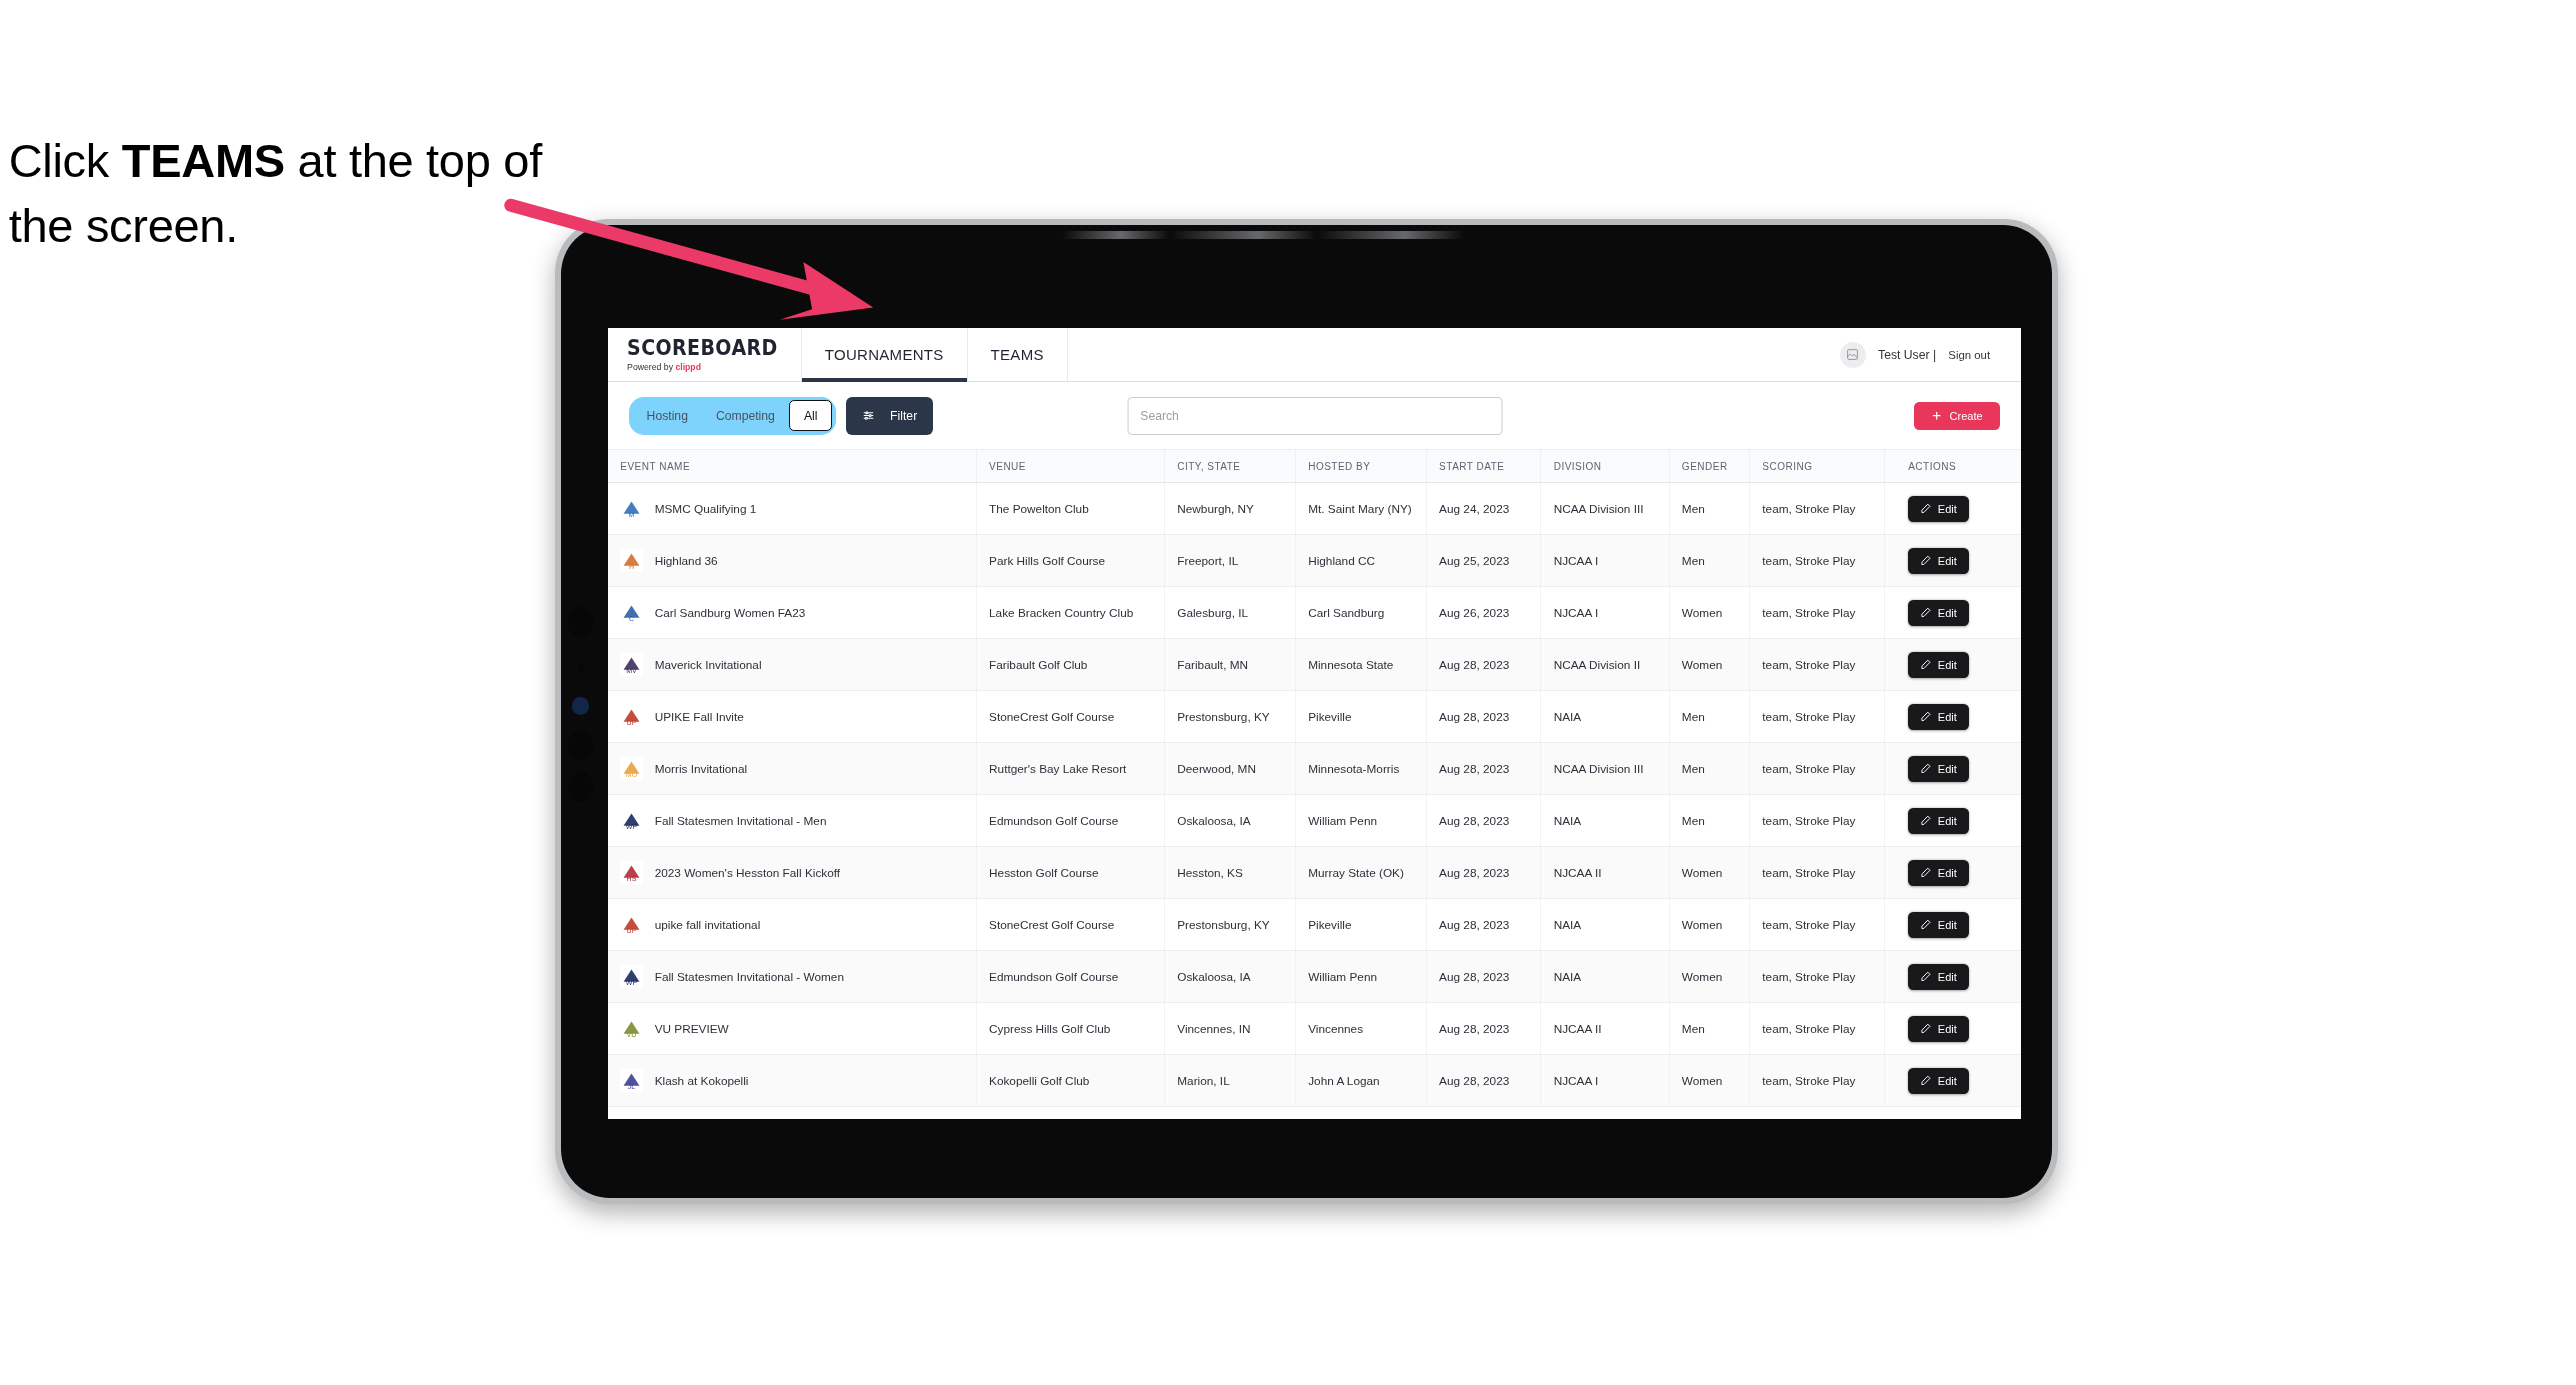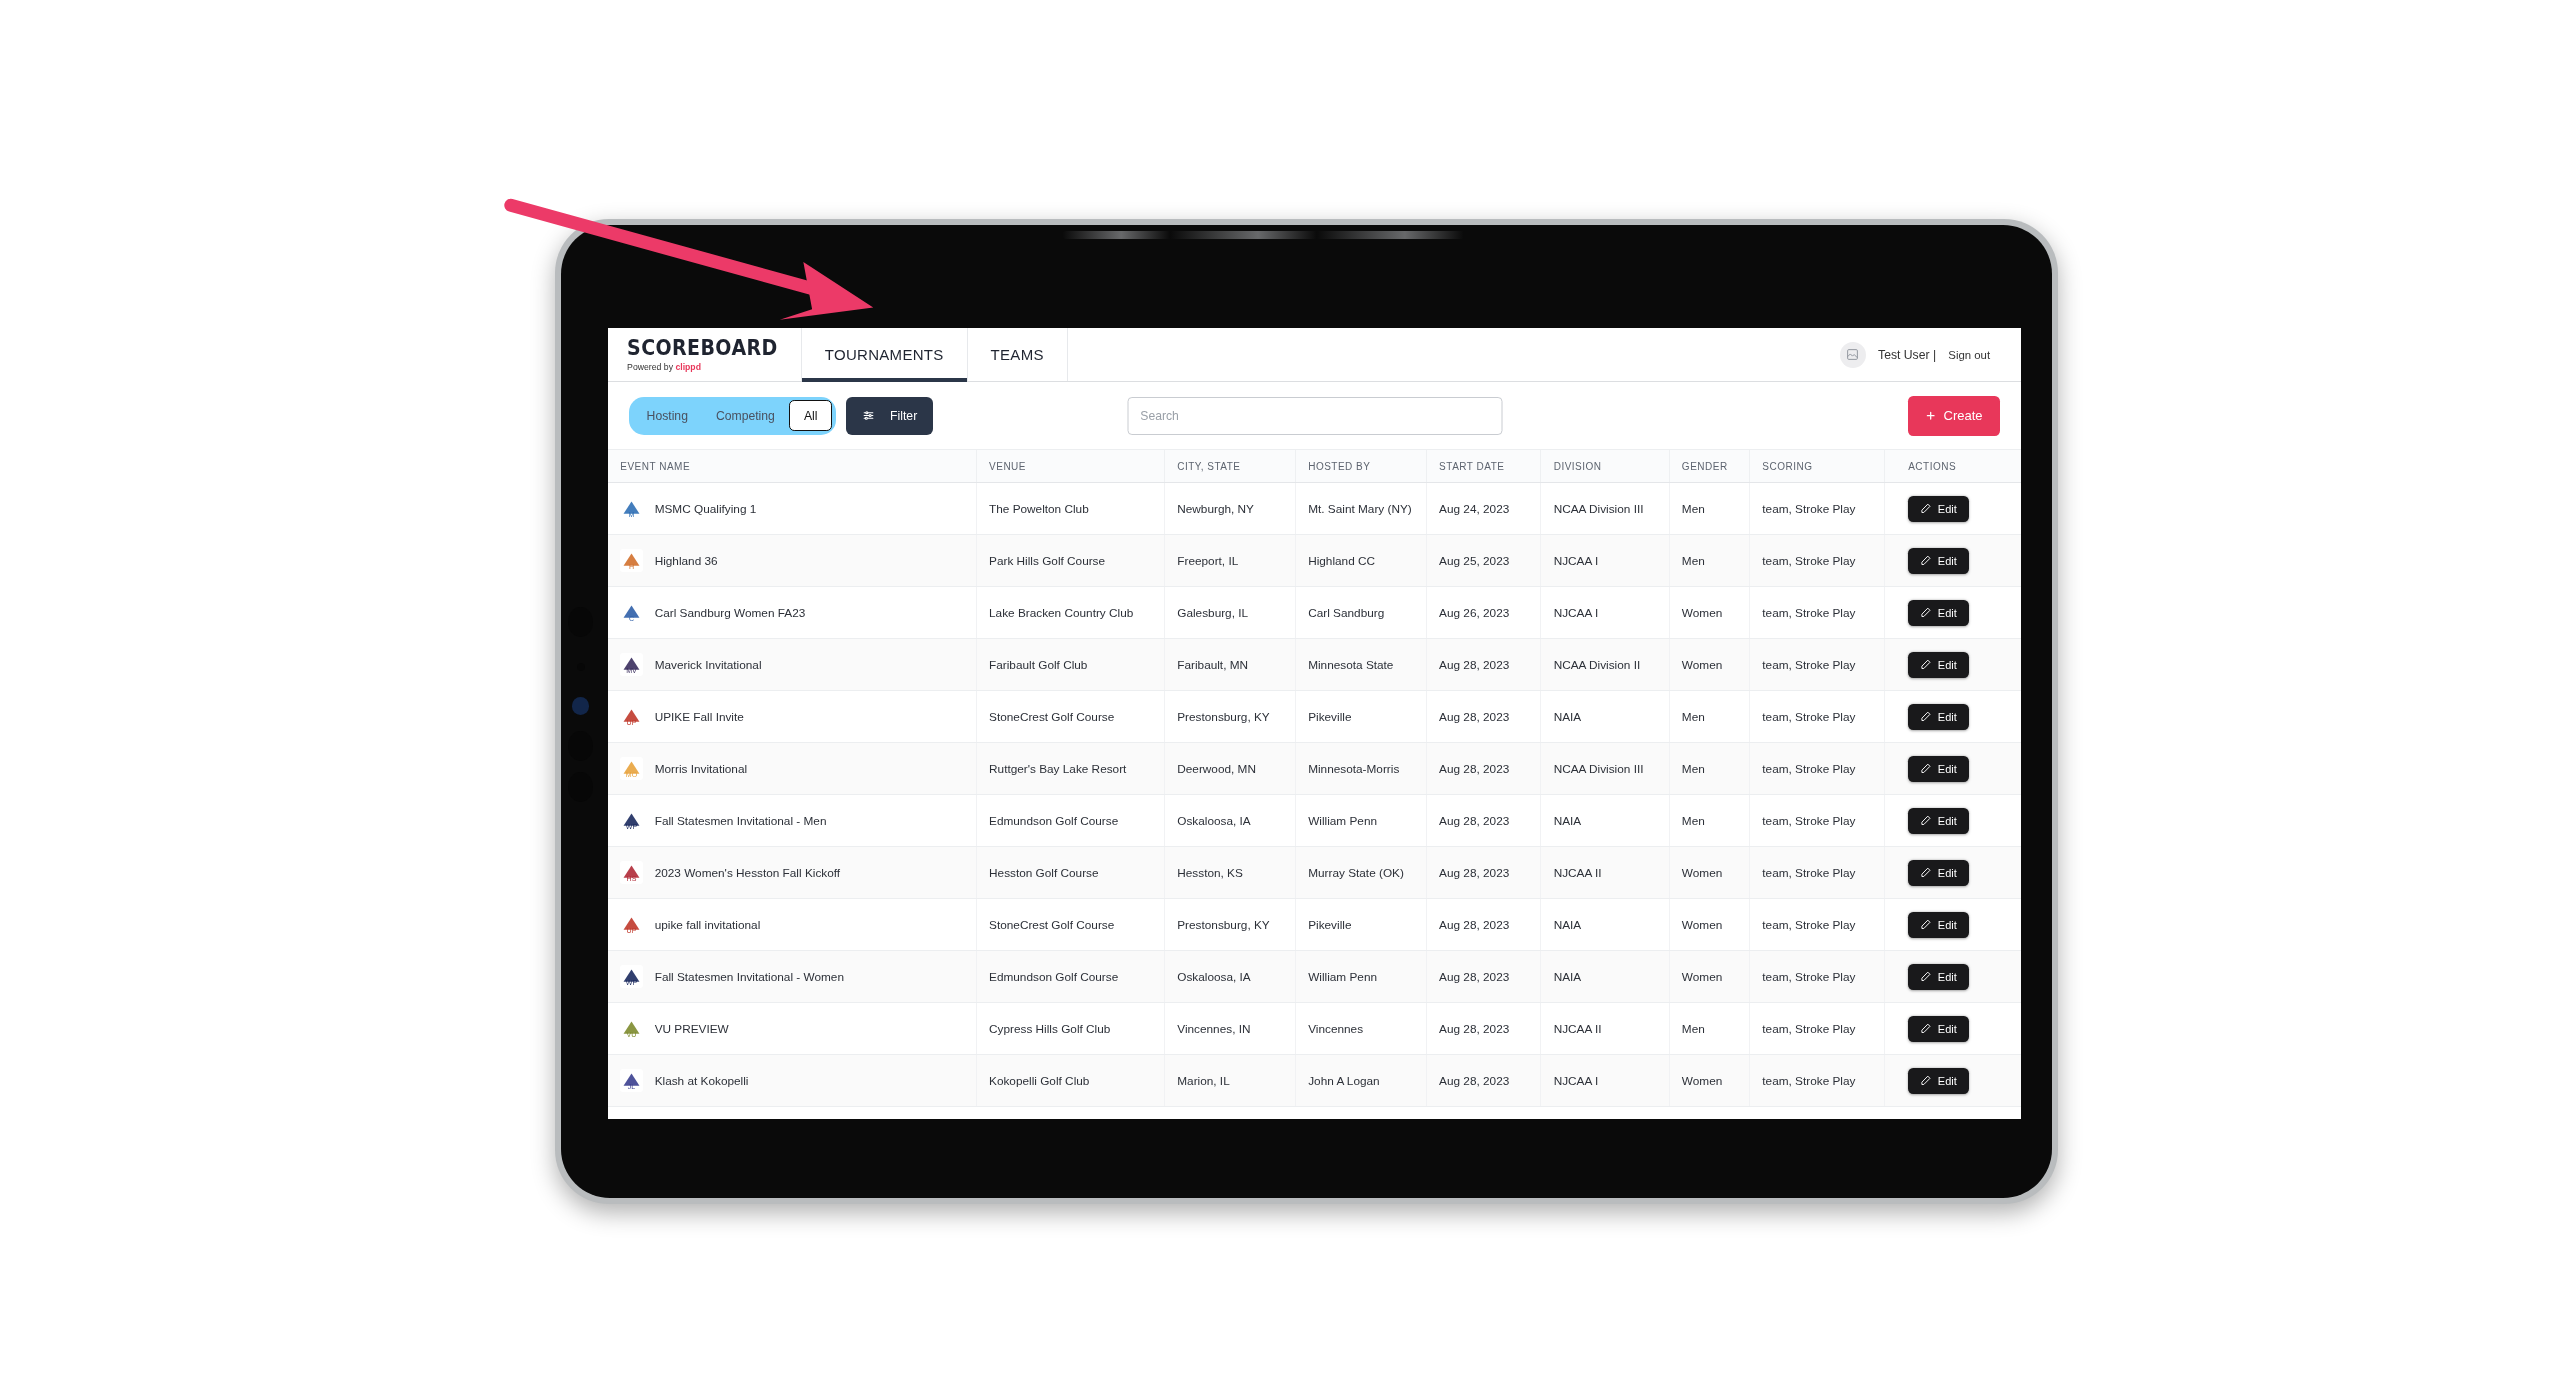--- a/index.html
+++ b/index.html
@@ -145,24 +145,24 @@
   }
   .search-input {
     width: 100%; height: 38px;
     border: 0.9px solid #c9ccd1; border-radius: 4.4px;
     padding: 0 12.2px; font-size: 12.2px; color:#333;
     font-family: "Liberation Sans", sans-serif;
     background:#fff; outline:none;
   }
   .search-input::placeholder { color:#9aa0a8; }
   .create-btn {
-    margin-left:auto; height: 40px; padding: 0 17.5px;
+    margin-left:auto; height: 28px; padding: 0 17.5px;
     background:#e8375a; color:#fff; border-radius:5.2px;
     display:flex; align-items:center; gap:7px;
-    font-size:13px; cursor:pointer; white-space:nowrap;
+    font-size:11px; cursor:pointer; white-space:nowrap;
   }
 
   
   .table-scroll { height: calc(100% - 54px - 68px); overflow:hidden; background:#fff; }
   table { width:100%; border-collapse: collapse; table-layout: fixed; }
   thead th {
     background:#fafbfc;
     font-size: 10px; font-weight: 400; letter-spacing:0.5px;
     color:#5d646f; text-align:left;
     padding: 10.5px 8.7px 10.5px 12.2px;
@@ -199,20 +199,23 @@
   .c-gen   { width: 5.9%; }
   .c-score { width: 9.9%; }
   .c-act   { width: 10%; padding-left: 23px !important; }
   th.c-act { padding-left: 23px !important; }
 </style>
 </head>
 <body>
 
 <div id="stage">
 
+  <div class="caption">
+    <span>Click </span><b>TEAMS</b><span> at the top of the screen.</span>
+  </div>
 
   <div class="tablet">
     <div class="tablet-screen">
       <div class="cam-strip"></div>
       <div class="side-btn b1"></div>
       <div class="side-btn b2"></div>
       <div class="side-btn b3"></div>
       <div class="side-btn b4"></div>
       <div class="side-btn b5"></div>
 

